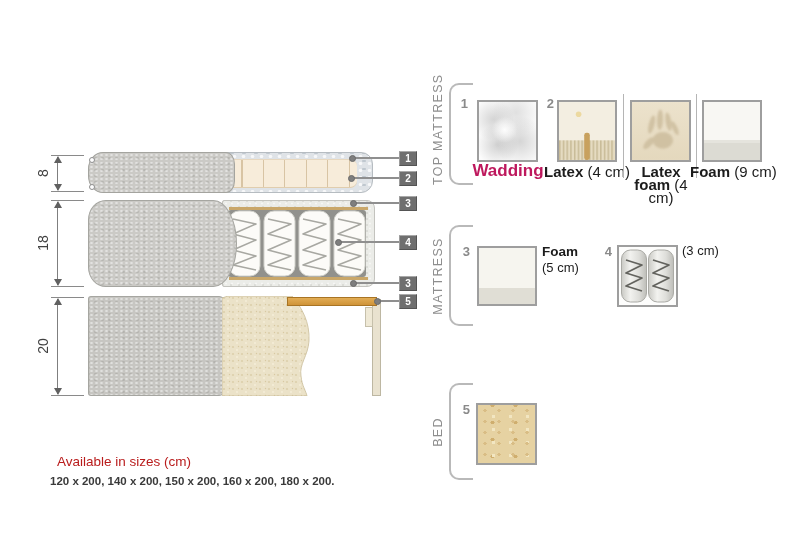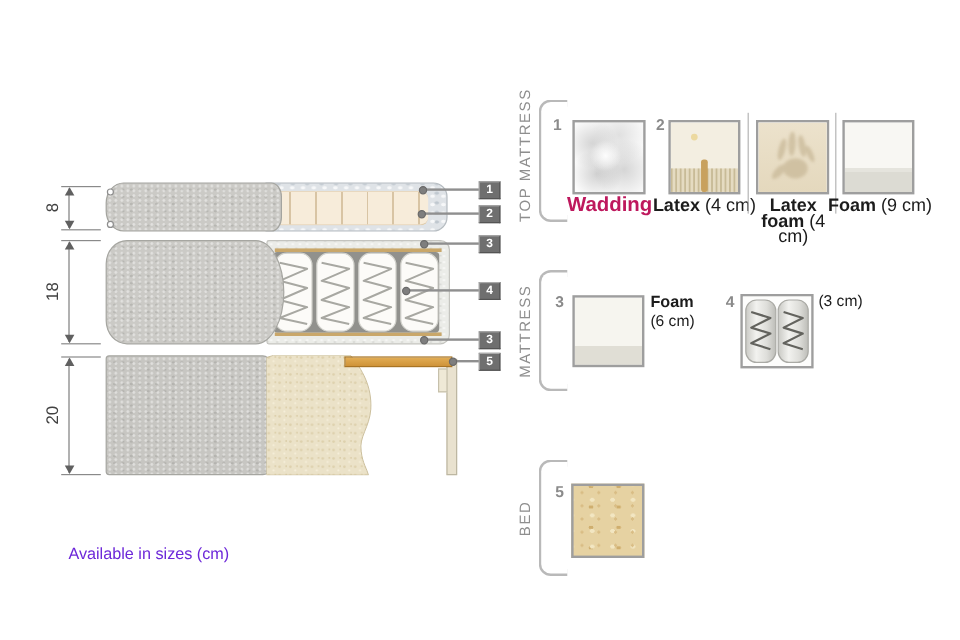--- a/index.html
+++ b/index.html
@@ -135,21 +135,21 @@
   .dv1{left:623px;} .dv2{left:696px;}
 
   .side-lbl{position:absolute;color:#1c1c1c;}
   .side-lbl .sl-name{font-weight:bold;font-size:13.5px;line-height:16px;}
   .side-lbl .sl-detail{font-size:13px;line-height:16px;}
   .sl-foam2{left:542px;top:244px;width:70px;}
   .sl-pocket{left:682px;top:243px;width:84px;}
   .sl-wood{left:543px;top:402px;width:134px;}
 
   
-  .footer-heading{left:57px;top:454px;font-size:13.5px;color:#6d28d9;}
+  .footer-heading{left:57px;top:454px;font-size:13.5px;color:#b91c1c;}
   .footer-sizes{left:50px;top:475px;font-size:11.5px;font-weight:700;color:#3a3a3a;}
 </style>
 </head>
 <body>
 
 <div class="canvas">
 
   <div class="dim dim8">
     <span class="dline"></span>
     <span class="au"></span>
@@ -293,21 +293,21 @@
   <div class="swatch sw-foam5"></div>
   <div class="lbl lbl-foam5"><b>Foam</b> <span>(9 cm)</span></div>
 
   <div class="lg-bracket b2"></div>
   <div class="lg-title t2">MATTRESS</div>
 
   <div class="lg-num n3">3</div>
   <div class="swatch sw-foam2"></div>
   <div class="side-lbl sl-foam2">
     <div class="sl-name">Foam</div>
-    <div class="sl-detail">(6 cm)</div>
+    <div class="sl-detail">(5 cm)</div>
   </div>
 
   <div class="lg-num n4">4</div>
   <div class="swatch sw-pocket">
     <svg viewBox="0 0 57 58">
       <defs>
         <linearGradient id="pouch" x1="0" y1="0" x2="1" y2="0">
           <stop offset="0" stop-color="#c9c9c4"></stop>
             <stop offset="0.35" stop-color="#f2f2ef"></stop>
           <stop offset="0.7" stop-color="#dededa"></stop>
@@ -325,14 +325,15 @@
     <div class="sl-detail">(3 cm)</div>
   </div>
 
   <div class="lg-bracket b3"></div>
   <div class="lg-title t3">BED</div>
 
   <div class="lg-num n5">5</div>
   <div class="swatch sw-wood"></div>
 
   <div class="abs footer-heading">Available in sizes (cm)</div>
+  <div class="abs footer-sizes">120 x 200, 140 x 200, 150 x 200, 160 x 200, 180 x 200.</div>
 
 </div>
 
 </body></html>

